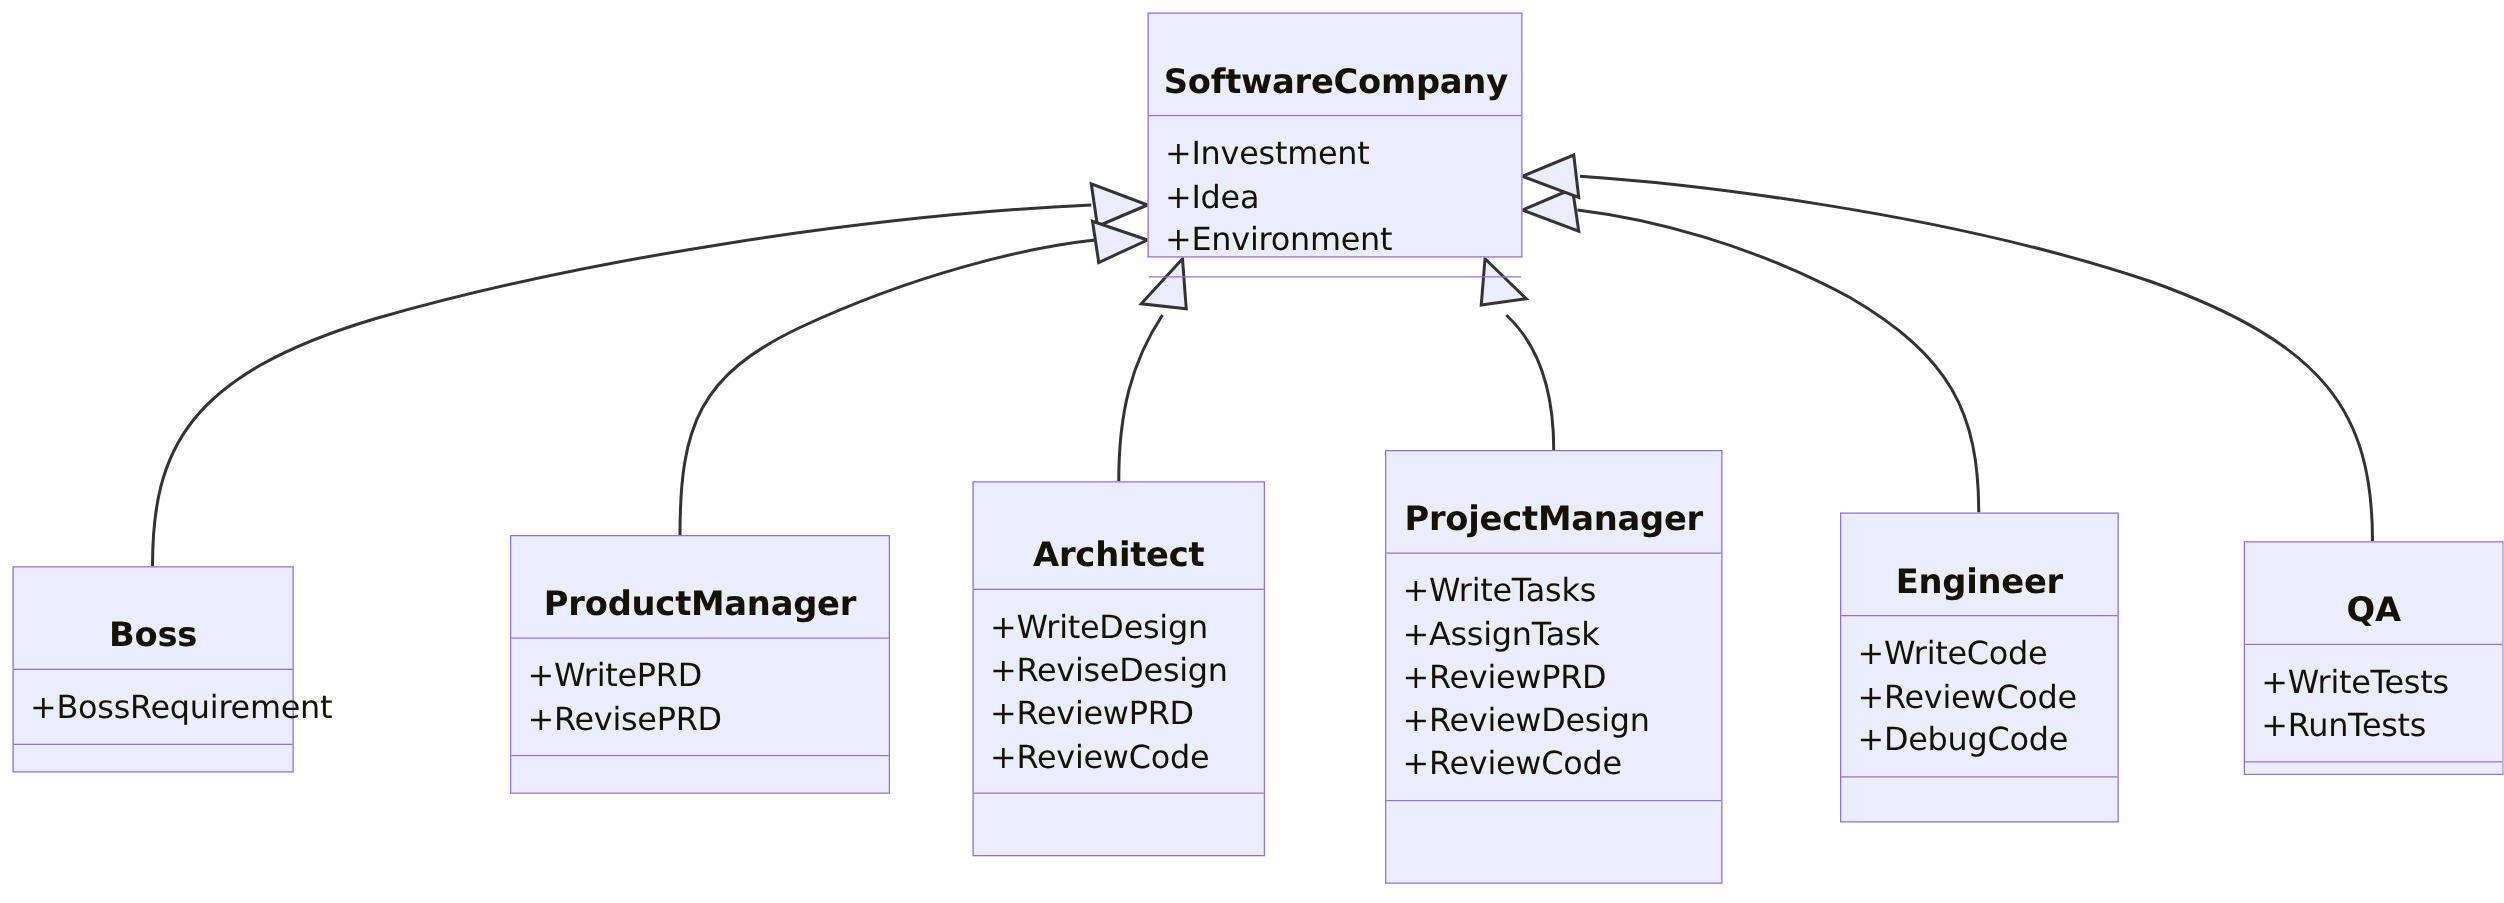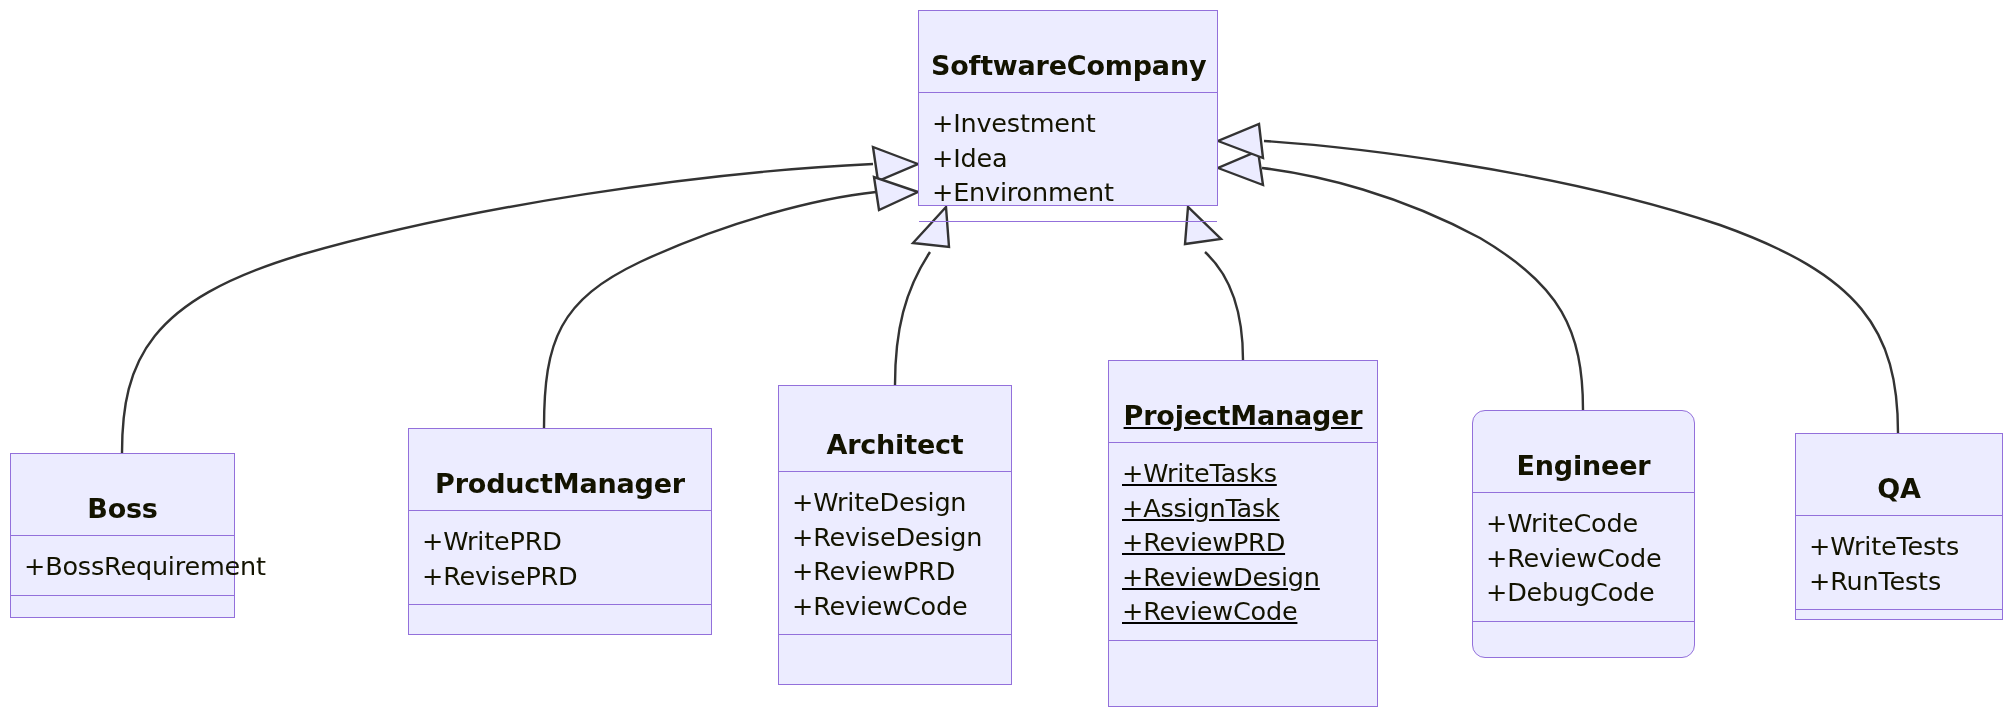--- a/index.html
+++ b/index.html
@@ -129,35 +129,35 @@
     <div class="members">
       <div class="member">+WriteDesign</div>
       <div class="member">+ReviseDesign</div>
       <div class="member">+ReviewPRD</div>
       <div class="member">+ReviewCode</div>
     </div>
     <div class="divider"></div>
     <div class="members methods-empty"></div>
   </div>
 
-  <div class="uml-class" style="left:1108px; top:360px; width:270px; height:192px; height:347px;text-decoration:underline;">
+  <div class="uml-class" style="left:1108px; top:360px; width:270px; height:192px; height:347px;">
     <div class="class-title">ProjectManager</div>
     <div class="divider"></div>
     <div class="members">
       <div class="member">+WriteTasks</div>
       <div class="member">+AssignTask</div>
       <div class="member">+ReviewPRD</div>
       <div class="member">+ReviewDesign</div>
       <div class="member">+ReviewCode</div>
     </div>
     <div class="divider"></div>
     <div class="members methods-empty"></div>
   </div>
 
-  <div class="uml-class" style="left:1472px; top:410px; width:223px; height:248px;border-radius:13px;">
+  <div class="uml-class" style="left:1472px; top:410px; width:223px; height:248px;">
     <div class="class-title">Engineer</div>
     <div class="divider"></div>
     <div class="members">
       <div class="member">+WriteCode</div>
       <div class="member">+ReviewCode</div>
       <div class="member">+DebugCode</div>
     </div>
     <div class="divider"></div>
     <div class="members methods-empty"></div>
   </div>

